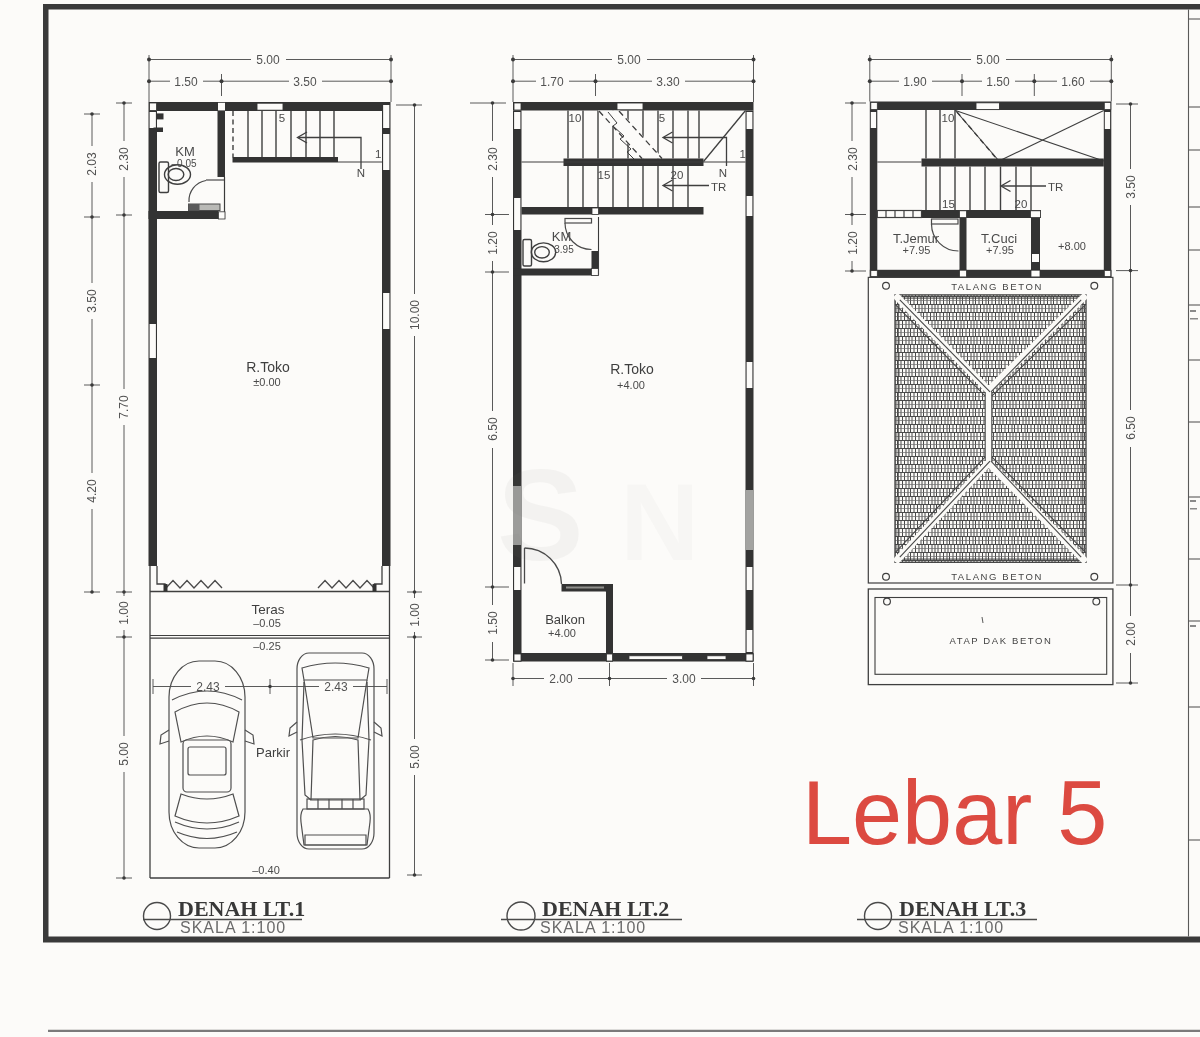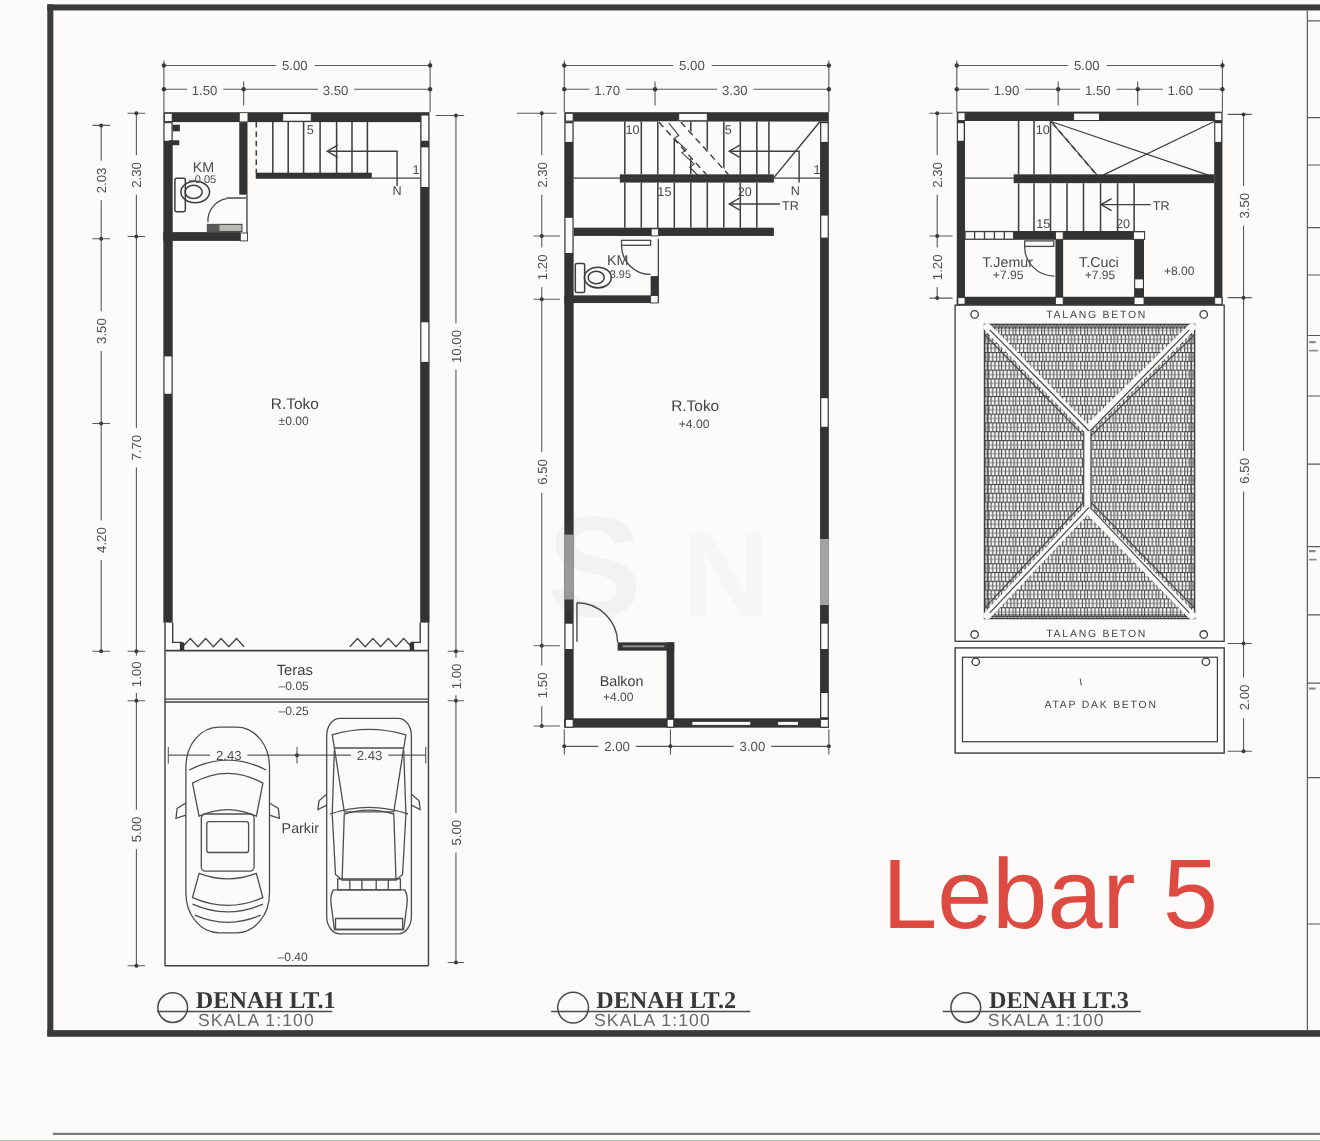--- a/index.html
+++ b/index.html
@@ -1,16 +1,16 @@
 <!DOCTYPE html>
 <html><head>
 <meta charset="utf-8">
 <style>
 html,body{margin:0;padding:0;background:#fcfbf9;}
-.sheet{position:relative;width:1200px;height:1037px;background:#15803d;font-family:"Liberation Sans",sans-serif;}
+.sheet{position:relative;width:1200px;height:1037px;background:#fef9c3;font-family:"Liberation Sans",sans-serif;}
 svg{position:absolute;top:0;left:0;filter:blur(0.4px);}
 text{font-family:"Liberation Sans",sans-serif;fill:#4a4a4a;}
 .dim{font-size:12px;fill:#525252;}
 .dimr{font-size:12px;fill:#525252;}
 .room{font-size:14px;fill:#3f3f3f;}
 .lvl{font-size:11px;fill:#4a4a4a;}
 .st{font-size:11.5px;fill:#4a4a4a;}
 .tb{font-size:9.5px;letter-spacing:1.6px;fill:#444;}
 .den{font-family:"Liberation Serif",serif;font-weight:bold;font-size:22px;fill:#383838;}
 .ska{font-size:16px;fill:#6a6a6a;letter-spacing:1px;}

